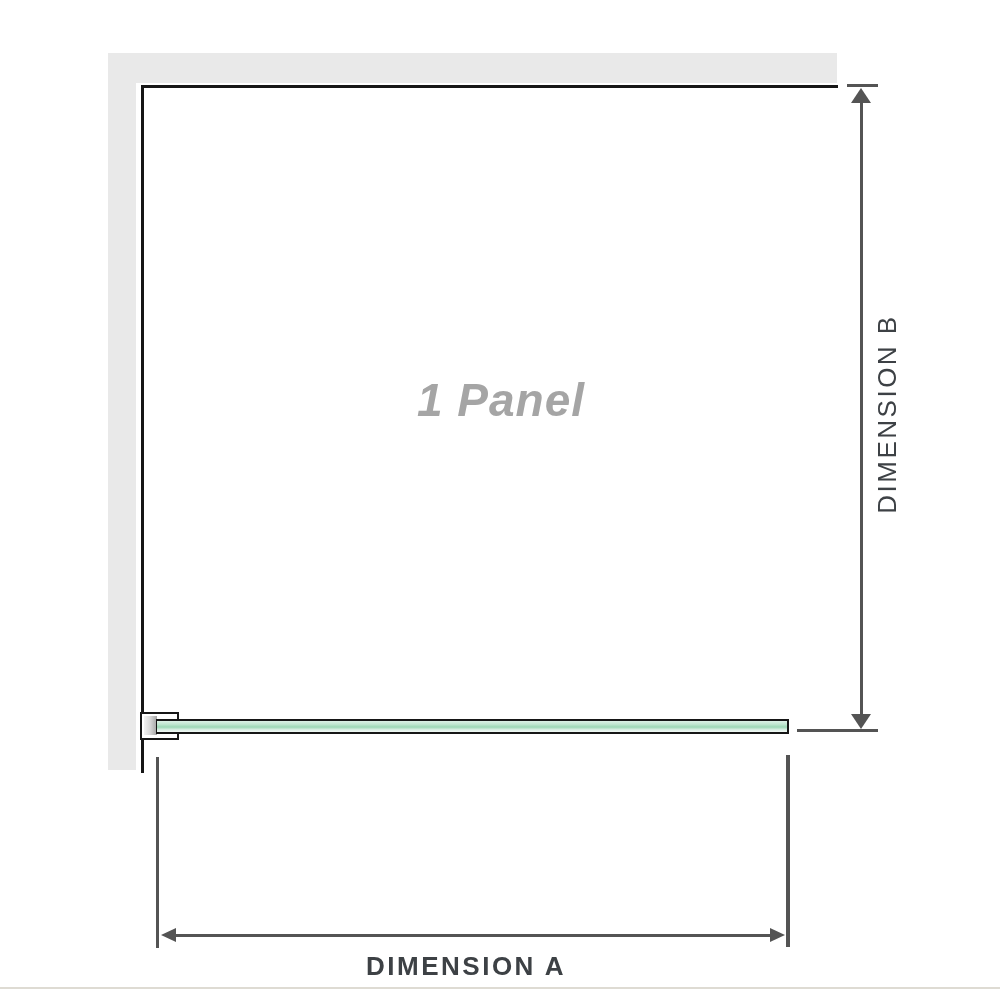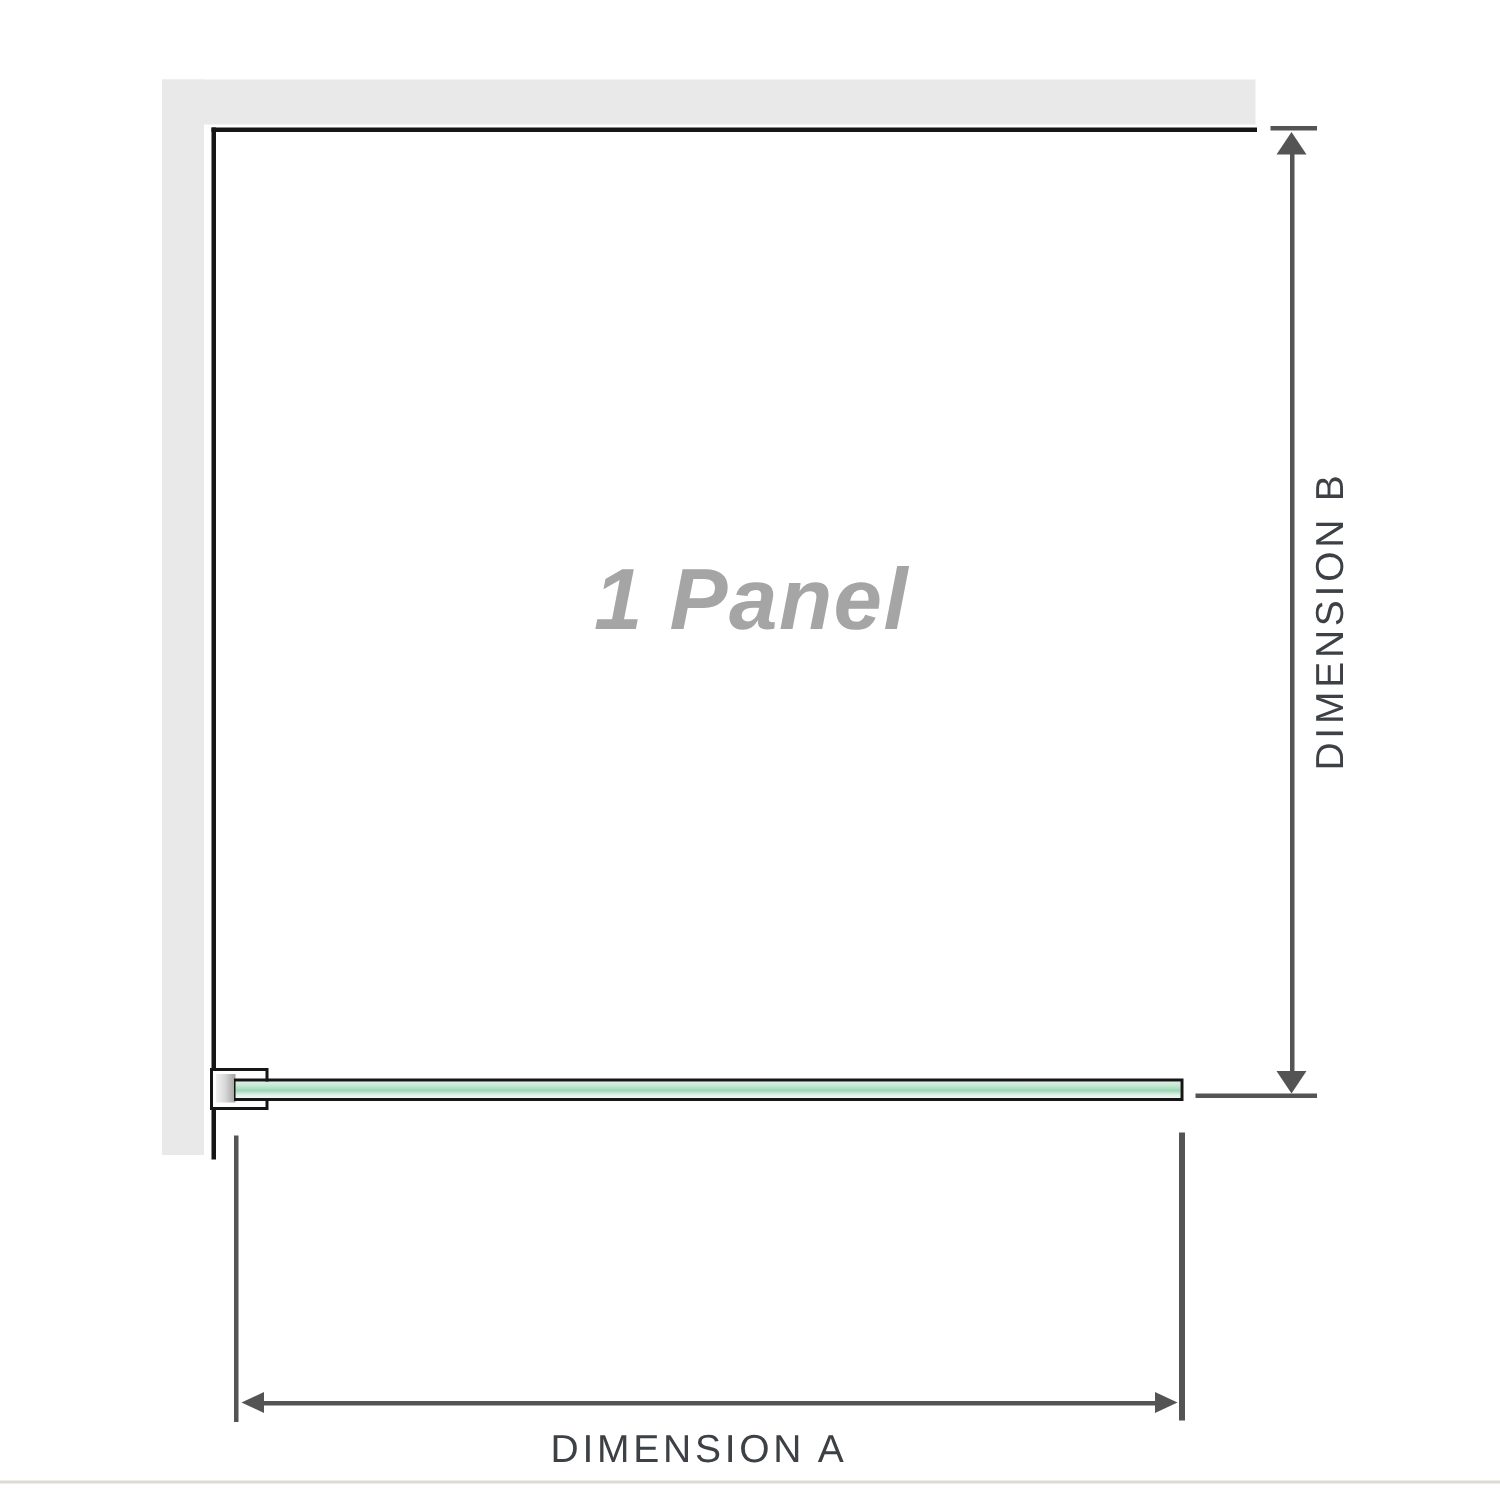--- a/index.html
+++ b/index.html
@@ -38,21 +38,21 @@
   .frame-left {
     left: 141px; top: 85px;
     width: 3px; height: 688px;
     background: var(--frame-black, #161616);
   }
 
   
   .panel-label {
     left: 501px; top: 400px;
     transform: translate(-50%, -50%);
-    font-size: 58px;
+    font-size: 46px;
     font-style: italic;
     font-weight: bold;
     letter-spacing: 1px;
     color: var(--panel-text-gray, #a5a5a5);
     white-space: nowrap;
   }
 
   
   .bracket {
     left: 140px; top: 712px;
@@ -127,20 +127,21 @@
   }
   .dima-head-right {
     left: 770px; top: 928px;
     border-top: 7.5px solid transparent;
     border-bottom: 7.5px solid transparent;
     border-left: 15px solid var(--arrow-gray, #545454);
   }
   .dima-label {
     left: 466px; top: 966px;
     transform: translate(-50%, -50%);
+    font-weight: bold;
   }
 
   
   .bottom-divider {
     left: 0; top: 987px;
     width: 1000px; height: 2px;
     background: var(--divider-beige, #dedbd3);
   }
 </style>
 </head>

